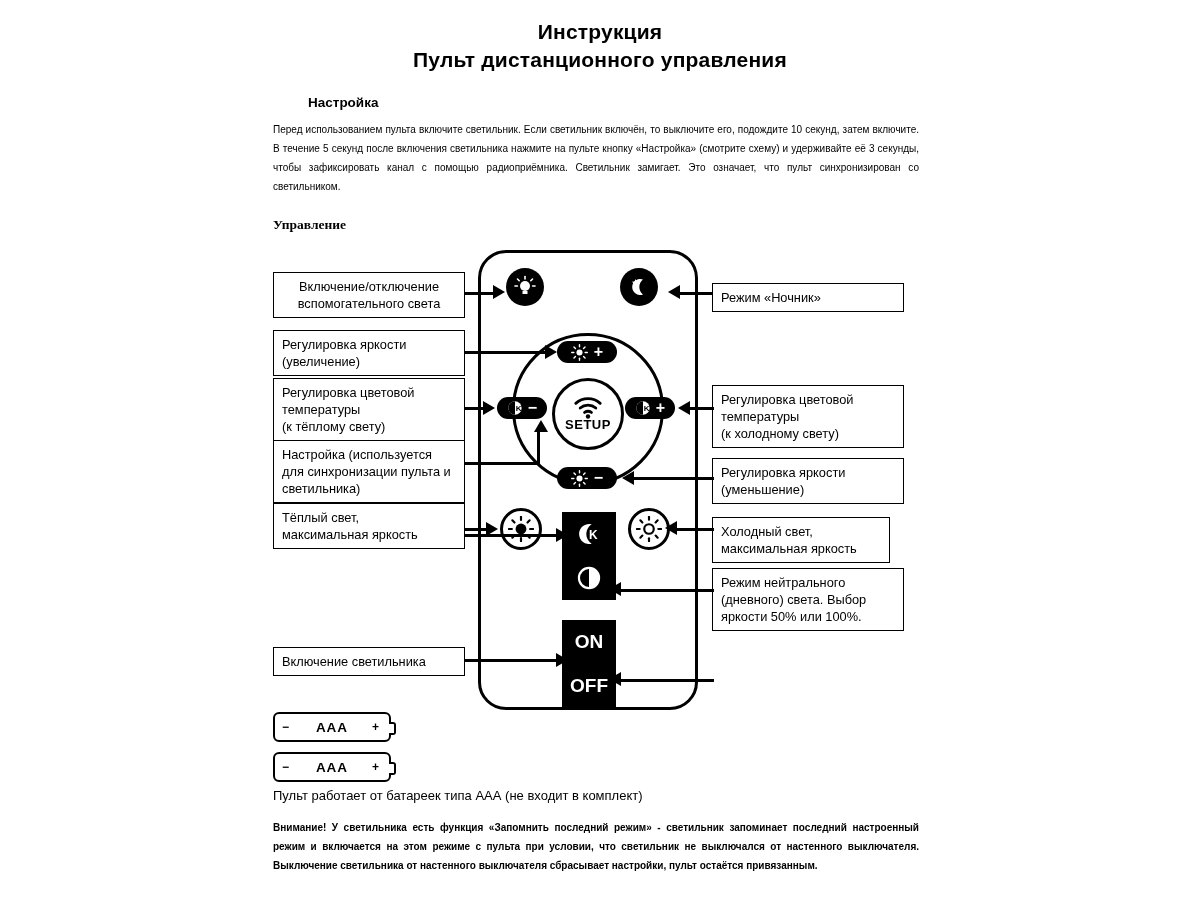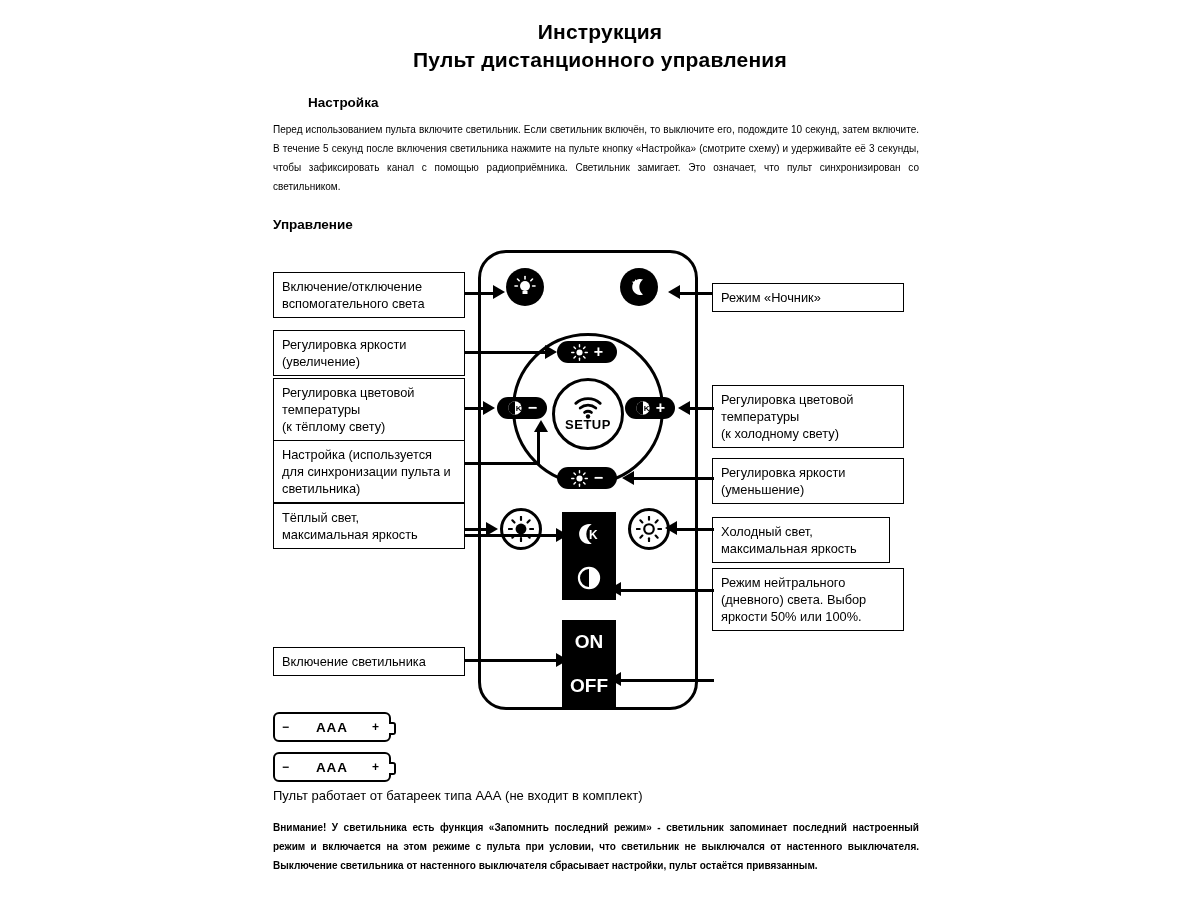--- a/index.html
+++ b/index.html
@@ -31,21 +31,21 @@
     line-height: 28px;
     letter-spacing: 0.2px;
   }
 
   .section-head {
     position: absolute;
     font-weight: bold;
     font-size: 13.5px;
   }
   #head-setup { top: 95px; left: 273px; padding-left: 35px; }
-  #head-control { top: 217px; left: 273px; }
+  #head-control { top: 217px; left: 273px; font-family: Liberation Serif, serif; }
 
   .para {
     position: absolute;
     font-size: 10px;
     line-height: 19px;
     text-align: justify;
     text-justify: inter-word;
   }
   #para-setup { top: 120px; left: 273px; width: 646px; }
   #para-battery { top: 786px; left: 273px; width: 646px; font-size: 13px; }
@@ -364,21 +364,21 @@
   </div>
 
   <div class="sq sq-on">
     <span>ON</span>
   </div>
 
   <div class="sq sq-off">
     <span>OFF</span>
   </div>
 
-  <div class="callout" style="left:273px; top:272px; width:192px; white-space:pre-line;">Включение/отключение
+  <div class="callout" style="left:273px; top:272px; width:192px; white-space:pre-line;text-align:center;">Включение/отключение
 вспомогательного света</div>
   <div class="line" style="left:465px; top:292px; width:30px;"></div>
   <div class="arrow right" style="left:493px; top:285px;"></div>
 
   <div class="callout" style="left:273px; top:330px; width:192px; white-space:pre-line;">Регулировка яркости
 (увеличение)</div>
   <div class="line" style="left:465px; top:351px; width:82px;"></div>
   <div class="arrow right" style="left:545px; top:345px;"></div>
 
   <div class="callout" style="left:273px; top:378px; width:192px; white-space:pre-line;">Регулировка цветовой

